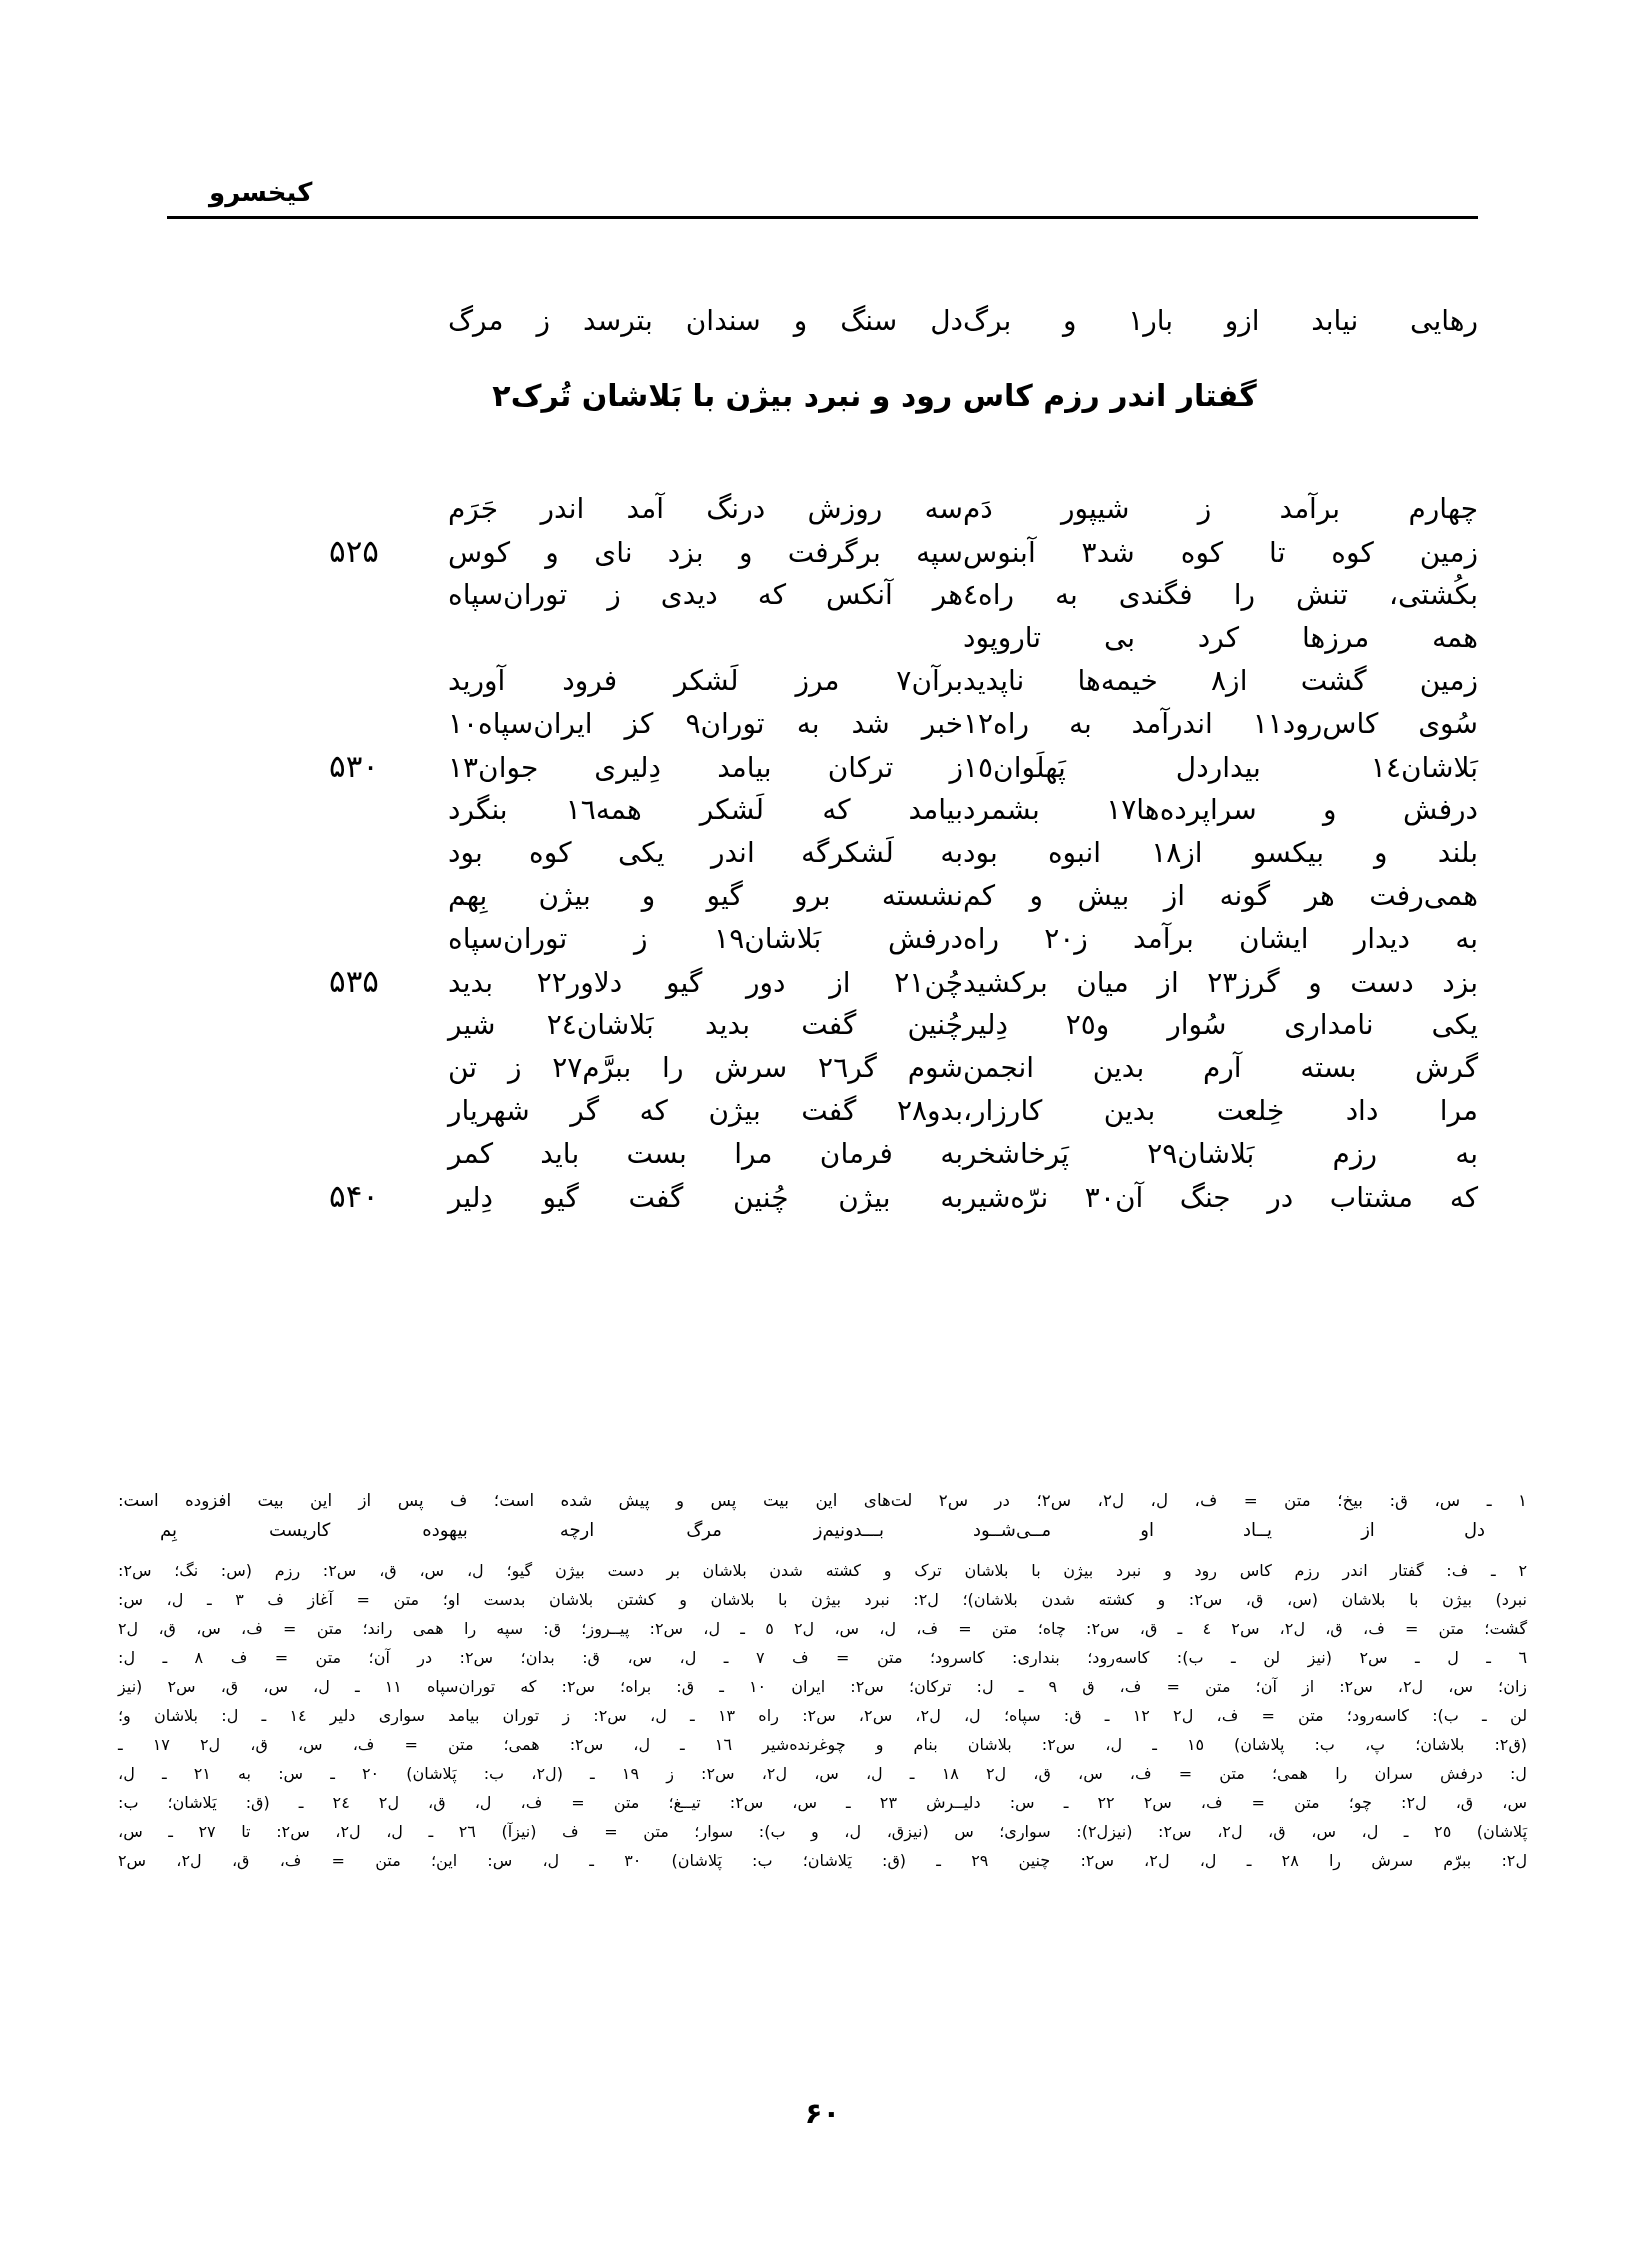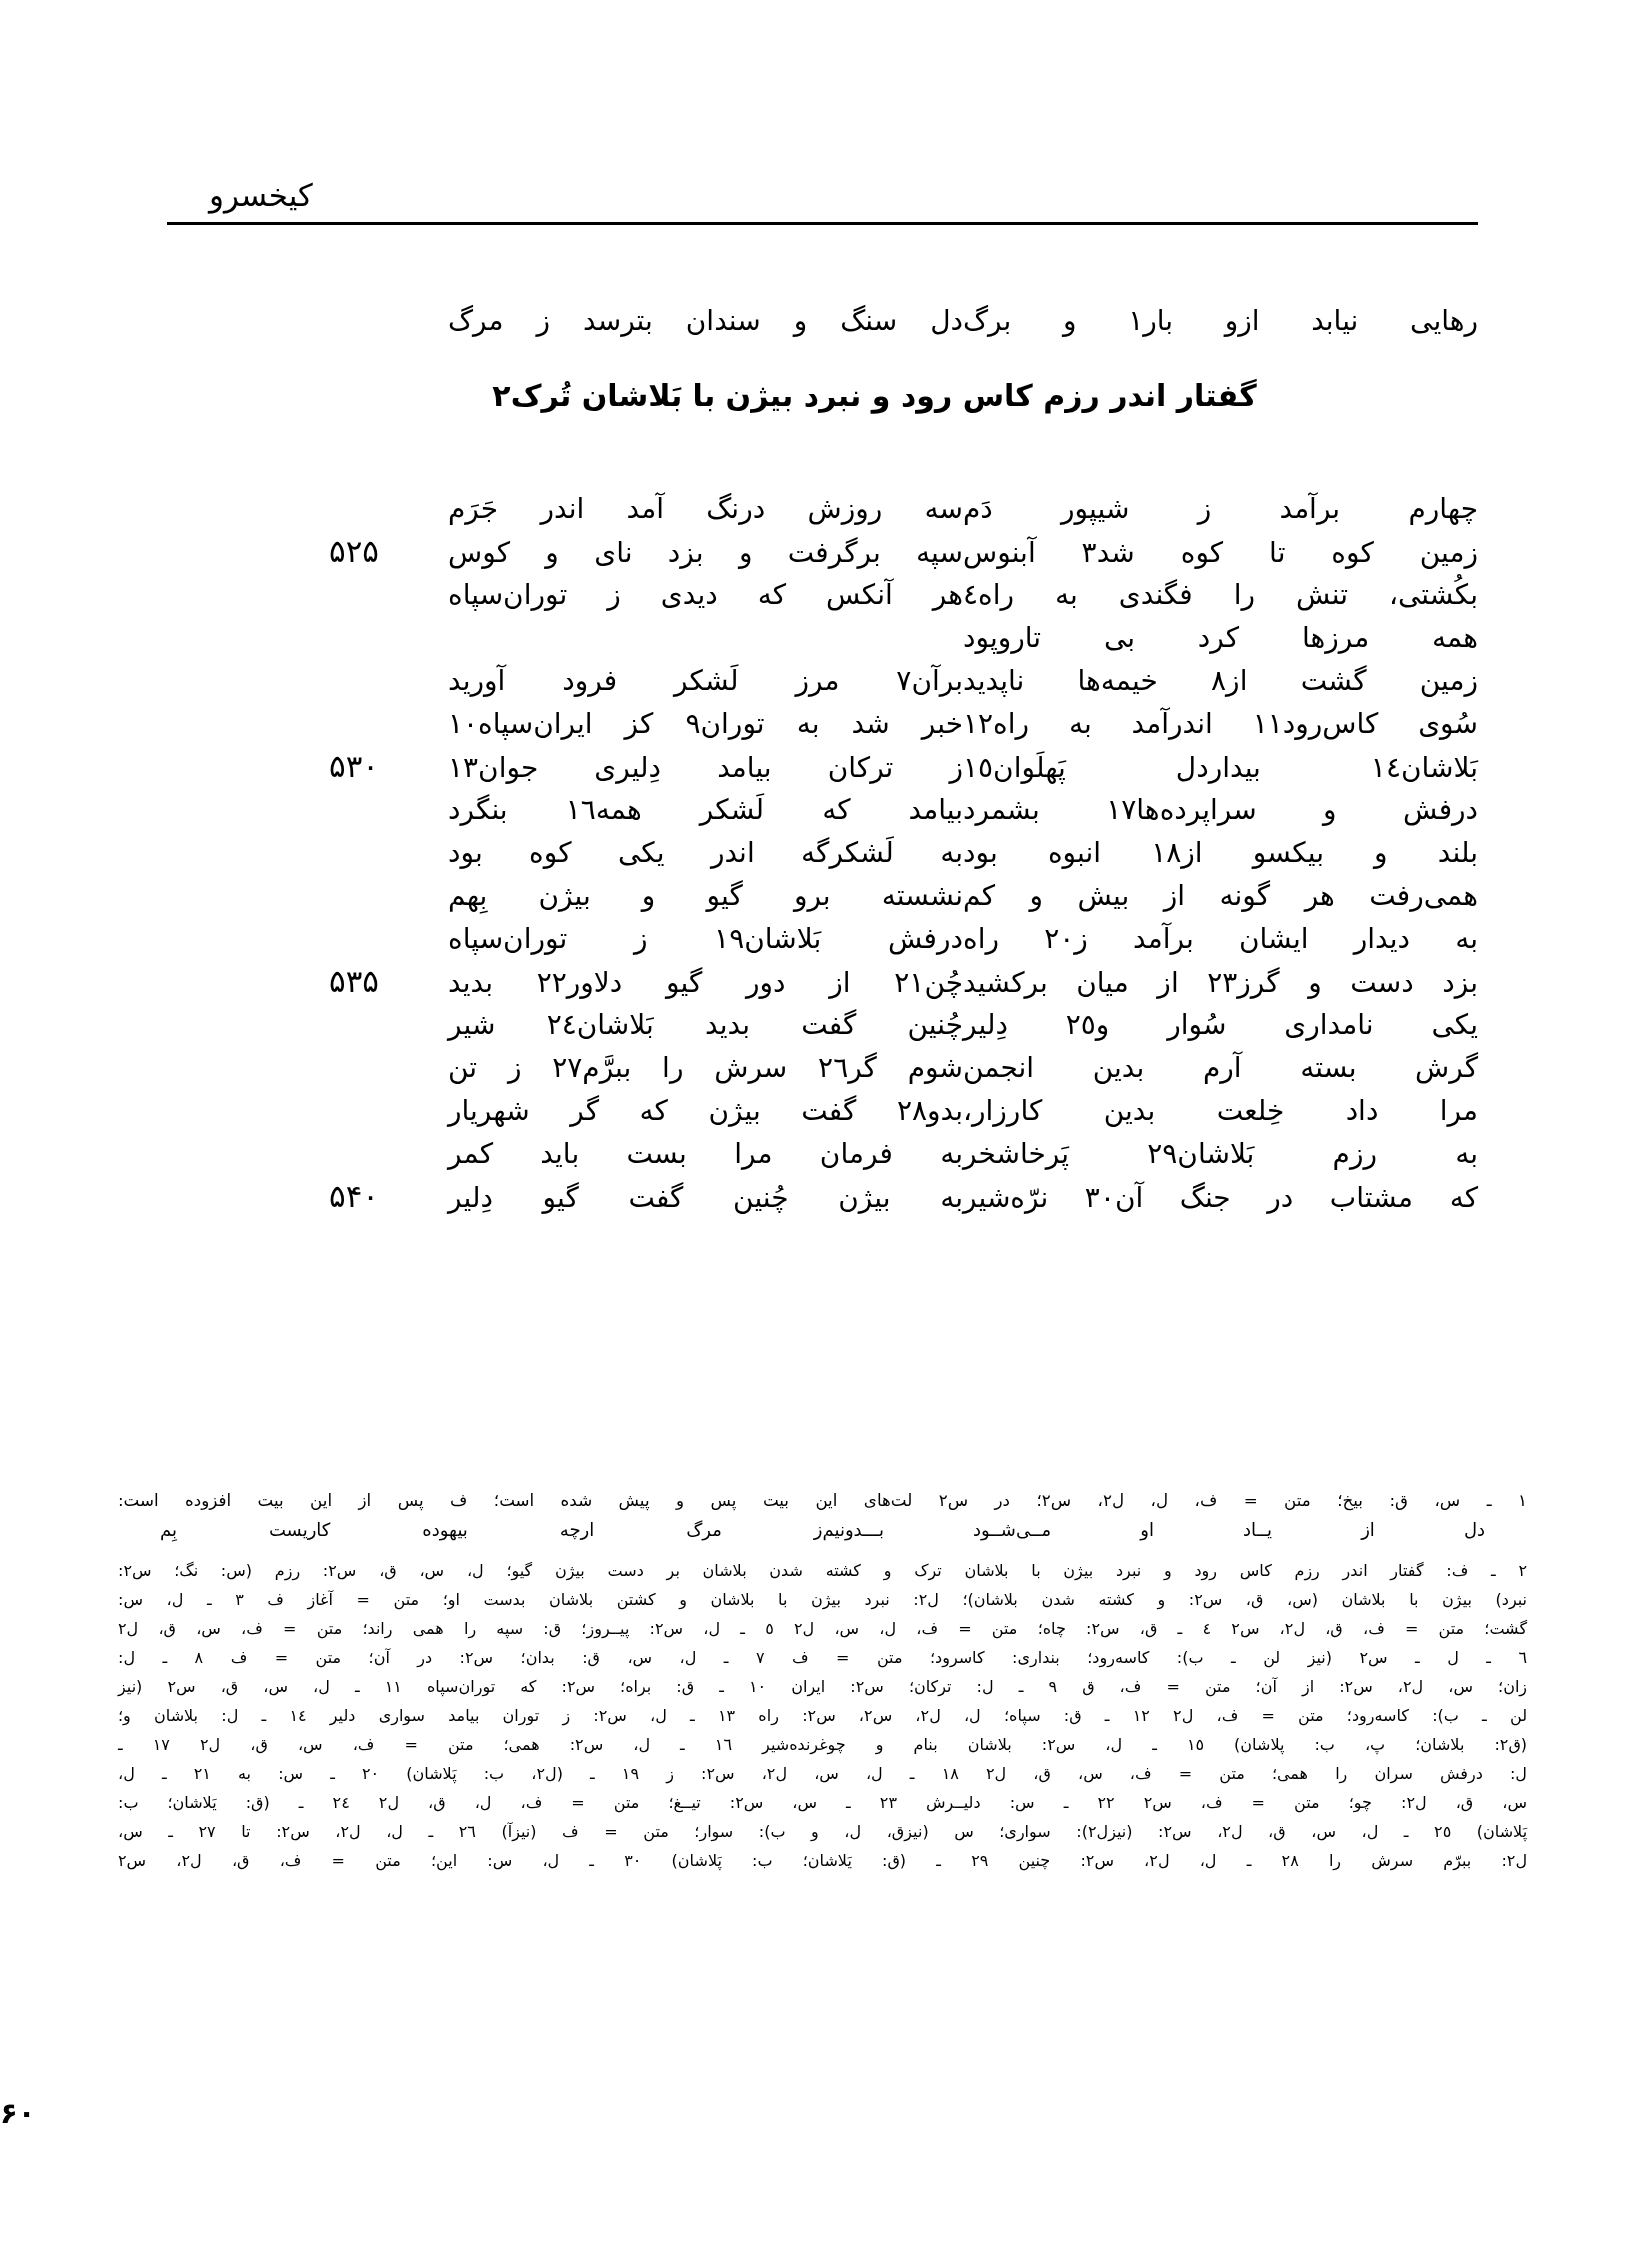--- a/index.html
+++ b/index.html
@@ -27,22 +27,22 @@
   
   .running-head-zone {
     position: absolute;
     top: 178px;
     right: 167px;
     left: 167px;
     height: 84px;
   }
   .running-head {
     text-align: left;
-    font-size: 31px;
-    font-weight: normal;
+    font-size: 26px;
+    font-weight: bold;
     letter-spacing: 0px;
     padding-left: 42px;
     padding-bottom: 9.7px;
     line-height: 1.1;
   }
   .head-rule {
     border-top: 3.5px solid #000;
     width: 100%;
   }
 
@@ -142,21 +142,21 @@
     font-size: 16px;
     line-height: 29px;
   }
 
   
   .folio {
     position: absolute;
     top: 2096px;
     right: 0;
     left: 0;
-    text-align: left;
+    text-align: center;
     font-size: 29px;
     font-weight: bold;
     letter-spacing: 1.4px;
   }
 </style>
 </head>
 <body>
 
 <div class="page">
 

